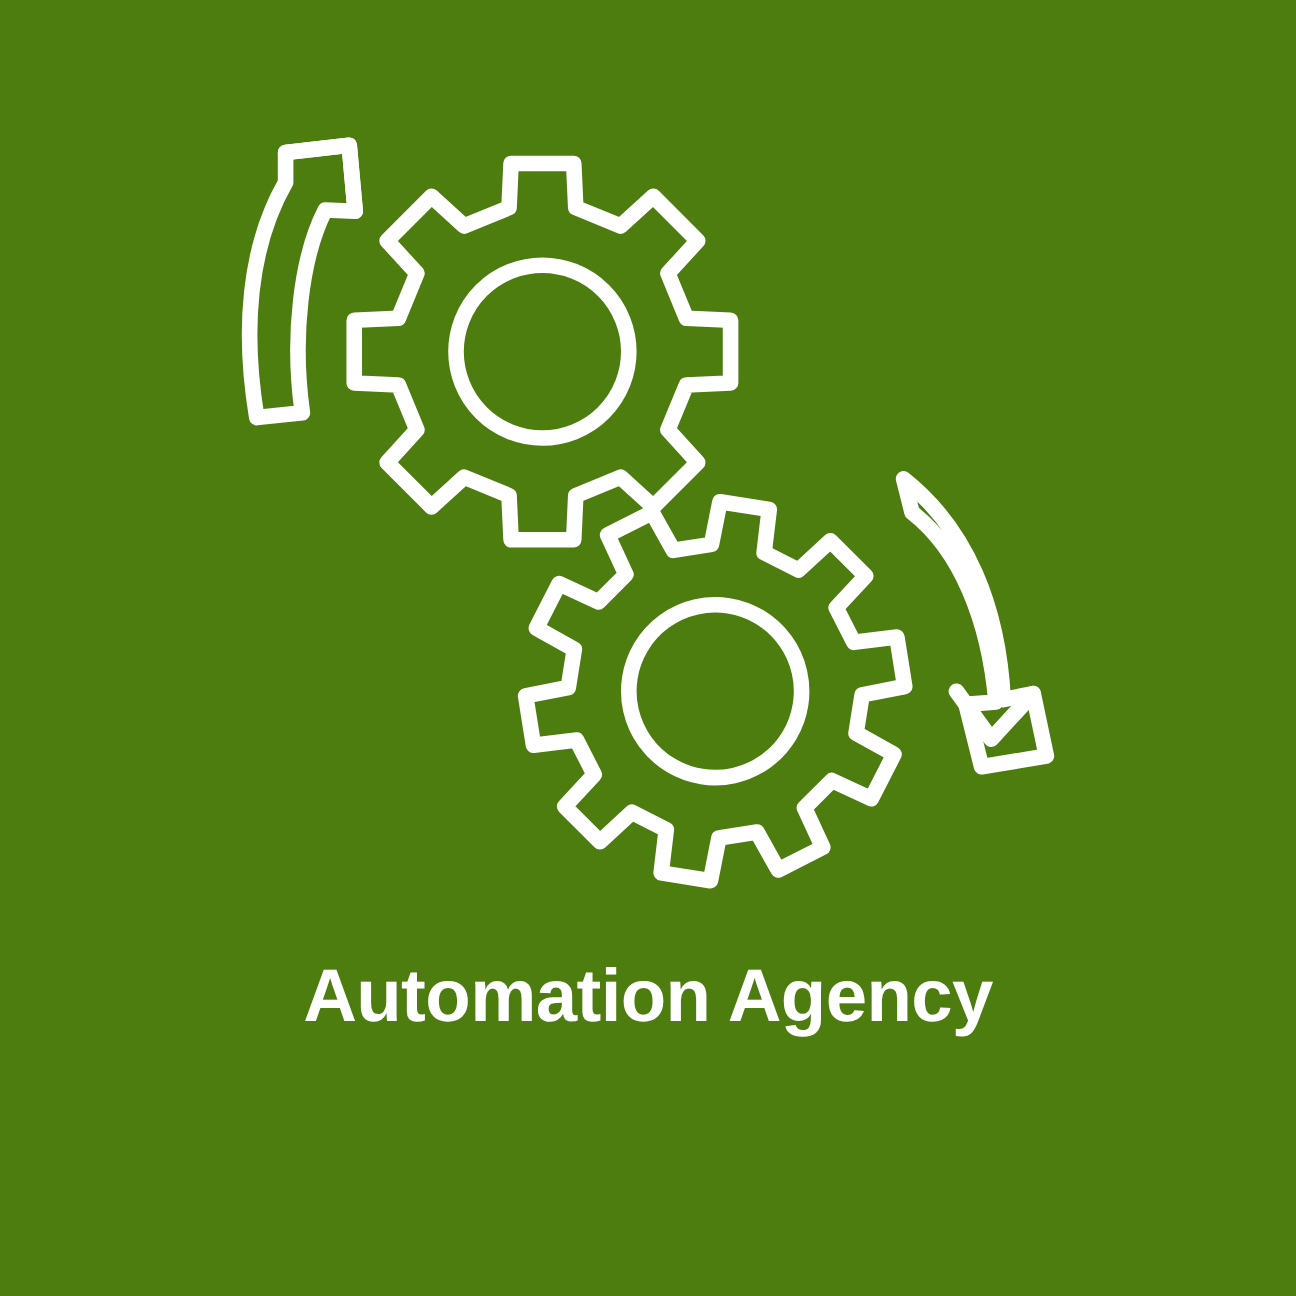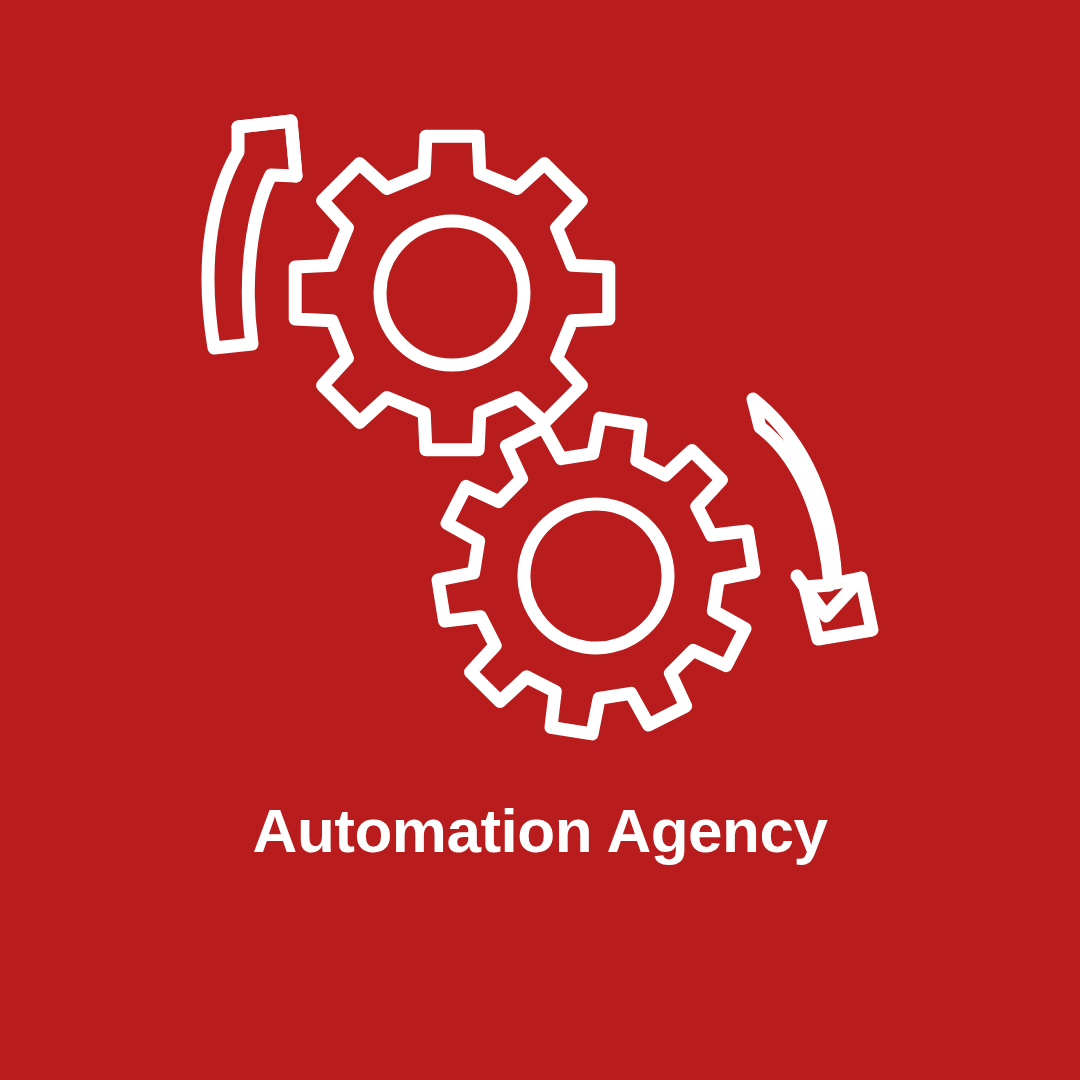--- a/index.html
+++ b/index.html
@@ -11,21 +11,21 @@
   body {
     width: 1080px;
     height: 1080px;
     overflow: hidden;
     font-family: "Liberation Sans", sans-serif;
   }
   #logo-canvas {
     position: relative;
     width: 1080px;
     height: 1080px;
-    background: #b91c1c;
+    background: #4d7c0f;
   }
   #logo-art {
     position: absolute;
     left: 0;
     top: 0;
     width: 1080px;
     height: 1080px;
     display: block;
   }
   #brand-title {

